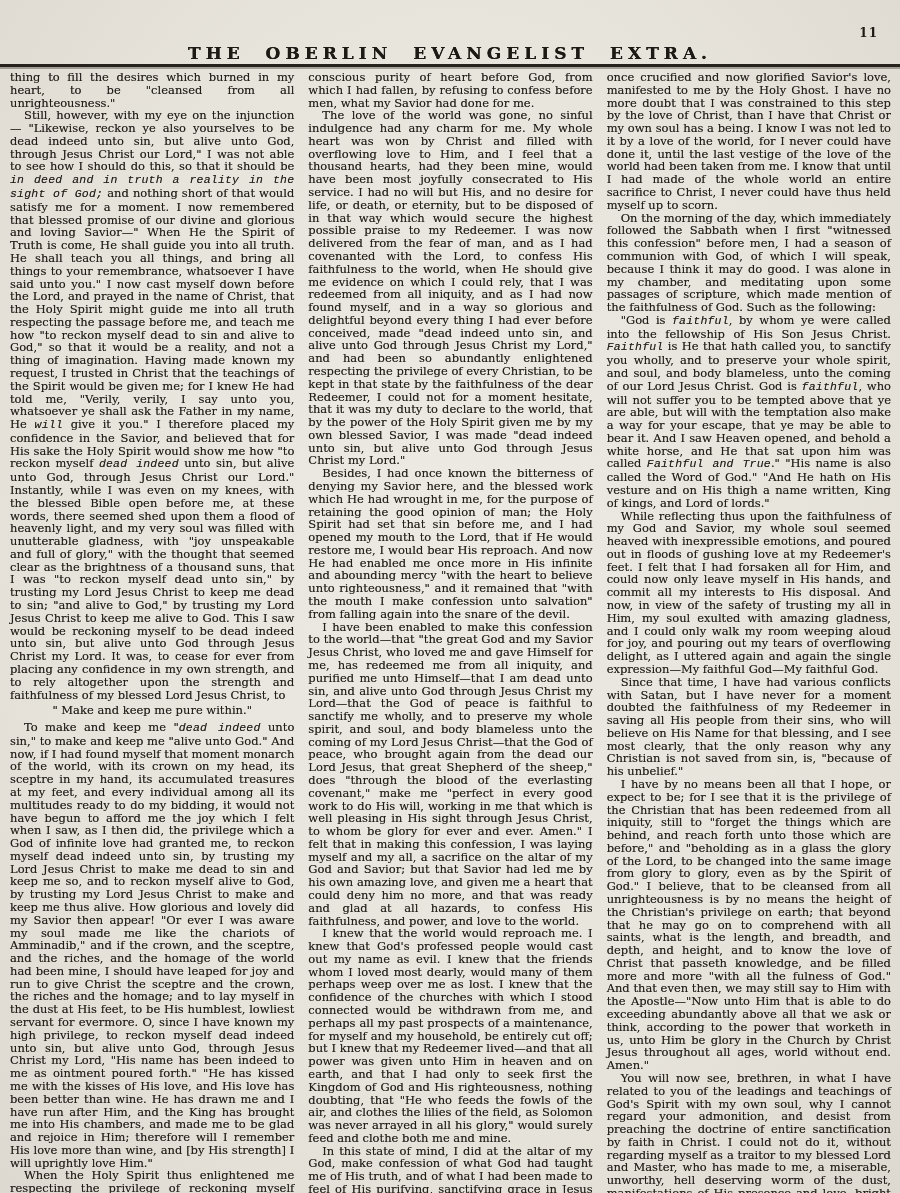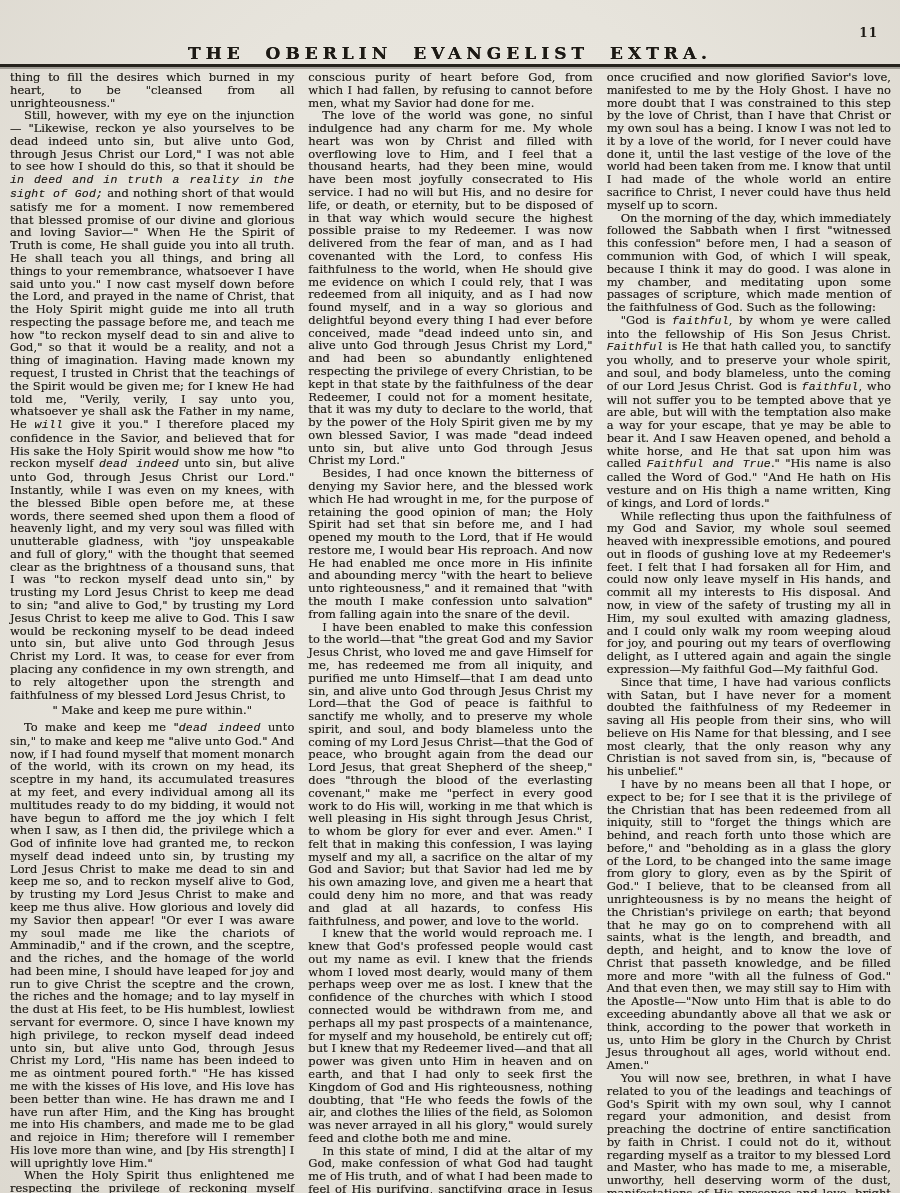--- a/index.html
+++ b/index.html
@@ -72,21 +72,21 @@
   <div class="columns">
     <div class="col">
         <p class="para cont">thing to fill the desires which burned in my heart, to be "cleansed from all unrighteousness."</p>
         <p class="para">Still, however, with my eye on the injunction— "Likewise, reckon ye also yourselves to be dead indeed unto sin, but alive unto God, through Jesus Christ our Lord," I was not able to see how I should do this, so that it should be <i>in deed and in truth a reality in the sight of God;</i> and nothing short of that would satisfy me for a moment. I now remembered that blessed promise of our divine and glorious and loving Savior—" When He the Spirit of Truth is come, He shall guide you into all truth. He shall teach you all things, and bring all things to your remembrance, whatsoever I have said unto you." I now cast myself down before the Lord, and prayed in the name of Christ, that the Holy Spirit might guide me into all truth respecting the passage before me, and teach me how "to reckon myself dead to sin and alive to God," so that it would be a reality, and not a thing of imagination. Having made known my request, I trusted in Christ that the teachings of the Spirit would be given me; for I knew He had told me, "Verily, verily, I say unto you, whatsoever ye shall ask the Father in my name, He <i>will</i> give it you." I therefore placed my confidence in the Savior, and believed that for His sake the Holy Spirit would show me how "to reckon myself <i>dead indeed</i> unto sin, but alive unto God, through Jesus Christ our Lord." Instantly, while I was even on my knees, with the blessed Bible open before me, at these words, there seemed shed upon them a flood of heavenly light, and my very soul was filled with unutterable gladness, with "joy unspeakable and full of glory," with the thought that seemed clear as the brightness of a thousand suns, that I was "to reckon myself dead unto sin," by trusting my Lord Jesus Christ to keep me dead to sin; "and alive to God," by trusting my Lord Jesus Christ to keep me alive to God. This I saw would be reckoning myself to be dead indeed unto sin, but alive unto God through Jesus Christ my Lord. It was, to cease for ever from placing any confidence in my own strength, and to rely altogether upon the strength and faithfulness of my blessed Lord Jesus Christ, to</p>
         <p class="para center">" Make and keep me pure within."</p>
         <p class="para">To make and keep me "<i>dead indeed</i> unto sin," to make and keep me "alive unto God." And now, if I had found myself that moment monarch of the world, with its crown on my head, its sceptre in my hand, its accumulated treasures at my feet, and every individual among all its multitudes ready to do my bidding, it would not have begun to afford me the joy which I felt when I saw, as I then did, the privilege which a God of infinite love had granted me, to reckon myself dead indeed unto sin, by trusting my Lord Jesus Christ to make me dead to sin and keep me so, and to reckon myself alive to God, by trusting my Lord Jesus Christ to make and keep me thus alive. How glorious and lovely did my Savior then appear! "Or ever I was aware my soul made me like the chariots of Amminadib," and if the crown, and the sceptre, and the riches, and the homage of the world had been mine, I should have leaped for joy and run to give Christ the sceptre and the crown, the riches and the homage; and to lay myself in the dust at His feet, to be His humblest, lowliest servant for evermore. O, since I have known my high privilege, to reckon myself dead indeed unto sin, but alive unto God, through Jesus Christ my Lord, "His name has been indeed to me as ointment poured forth." "He has kissed me with the kisses of His love, and His love has been better than wine. He has drawn me and I have run after Him, and the King has brought me into His chambers, and made me to be glad and rejoice in Him; therefore will I remember His love more than wine, and [by His strength] I will uprightly love Him."</p>
         <p class="para">When the Holy Spirit thus enlightened me respecting the privilege of reckoning myself dead indeed unto sin, but alive unto God through Jesus Christ my Lord, He that moment enabled me to avail myself of the privilege, and I instantly found myself more than restored to that blessed state of</p>
       </div>
     <div class="col-rule"></div>
     <div class="col">
-        <p class="para cont">conscious purity of heart before God, from which I had fallen, by refusing to cannot before men, what my Savior had done for me.</p>
+        <p class="para cont">conscious purity of heart before God, from which I had fallen, by refusing to confess before men, what my Savior had done for me.</p>
         <p class="para">The love of the world was gone, no sinful indulgence had any charm for me. My whole heart was won by Christ and filled with overflowing love to Him, and I feel that a thousand hearts, had they been mine, would have been most joyfully consecrated to His service. I had no will but His, and no desire for life, or death, or eternity, but to be disposed of in that way which would secure the highest possible praise to my Redeemer. I was now delivered from the fear of man, and as I had covenanted with the Lord, to confess His faithfulness to the world, when He should give me evidence on which I could rely, that I was redeemed from all iniquity, and as I had now found myself, and in a way so glorious and delightful beyond every thing I had ever before conceived, made "dead indeed unto sin, and alive unto God through Jesus Christ my Lord," and had been so abundantly enlightened respecting the privilege of every Christian, to be kept in that state by the faithfulness of the dear Redeemer, I could not for a moment hesitate, that it was my duty to declare to the world, that by the power of the Holy Spirit given me by my own blessed Savior, I was made "dead indeed unto sin, but alive unto God through Jesus Christ my Lord."</p>
         <p class="para">Besides, I had once known the bitterness of denying my Savior here, and the blessed work which He had wrought in me, for the purpose of retaining the good opinion of man; the Holy Spirit had set that sin before me, and I had opened my mouth to the Lord, that if He would restore me, I would bear His reproach. And now He had enabled me once more in His infinite and abounding mercy "with the heart to believe unto righteousness," and it remained that "with the mouth I make confession unto salvation" from falling again into the snare of the devil.</p>
         <p class="para">I have been enabled to make this confession to the world—that "the great God and my Savior Jesus Christ, who loved me and gave Himself for me, has redeemed me from all iniquity, and purified me unto Himself—that I am dead unto sin, and alive unto God through Jesus Christ my Lord—that the God of peace is faithful to sanctify me wholly, and to preserve my whole spirit, and soul, and body blameless unto the coming of my Lord Jesus Christ—that the God of peace, who brought again from the dead our Lord Jesus, that great Shepherd of the sheep," does "through the blood of the everlasting covenant," make me "perfect in every good work to do His will, working in me that which is well pleasing in His sight through Jesus Christ, to whom be glory for ever and ever. Amen." I felt that in making this confession, I was laying myself and my all, a sacrifice on the altar of my God and Savior; but that Savior had led me by his own amazing love, and given me a heart that could deny him no more, and that was ready and glad at all hazards, to confess His faithfulness, and power, and love to the world.</p>
         <p class="para">I knew that the world would reproach me. I knew that God's professed people would cast out my name as evil. I knew that the friends whom I loved most dearly, would many of them perhaps weep over me as lost. I knew that the confidence of the churches with which I stood connected would be withdrawn from me, and perhaps all my past prospects of a maintenance, for myself and my household, be entirely cut off; but I knew that my Redeemer lived—and that all power was given unto Him in heaven and on earth, and that I had only to seek first the Kingdom of God and His righteousness, nothing doubting, that "He who feeds the fowls of the air, and clothes the lilies of the field, as Solomon was never arrayed in all his glory," would surely feed and clothe both me and mine.</p>
         <p class="para">In this state of mind, I did at the altar of my God, make confession of what God had taught me of His truth, and of what I had been made to feel of His purifying, sanctifying grace in Jesus Christ; and thus I discharged a duty, to which I am sure I never could mine been led by any thing, but a</p>
       </div>
     <div class="col-rule"></div>
     <div class="col">
         <p class="para cont">once crucified and now glorified Savior's love, manifested to me by the Holy Ghost. I have no more doubt that I was constrained to this step by the love of Christ, than I have that Christ or my own soul has a being. I know I was not led to it by a love of the world, for I never could have done it, until the last vestige of the love of the world had been taken from me. I know that until I had made of the whole world an entire sacrifice to Christ, I never could have thus held myself up to scorn.</p>
         <p class="para">On the morning of the day, which immediately followed the Sabbath when I first "witnessed this confession" before men, I had a season of communion with God, of which I will speak, because I think it may do good. I was alone in my chamber, and meditating upon some passages of scripture, which made mention of the faithfulness of God. Such as the following:</p>

